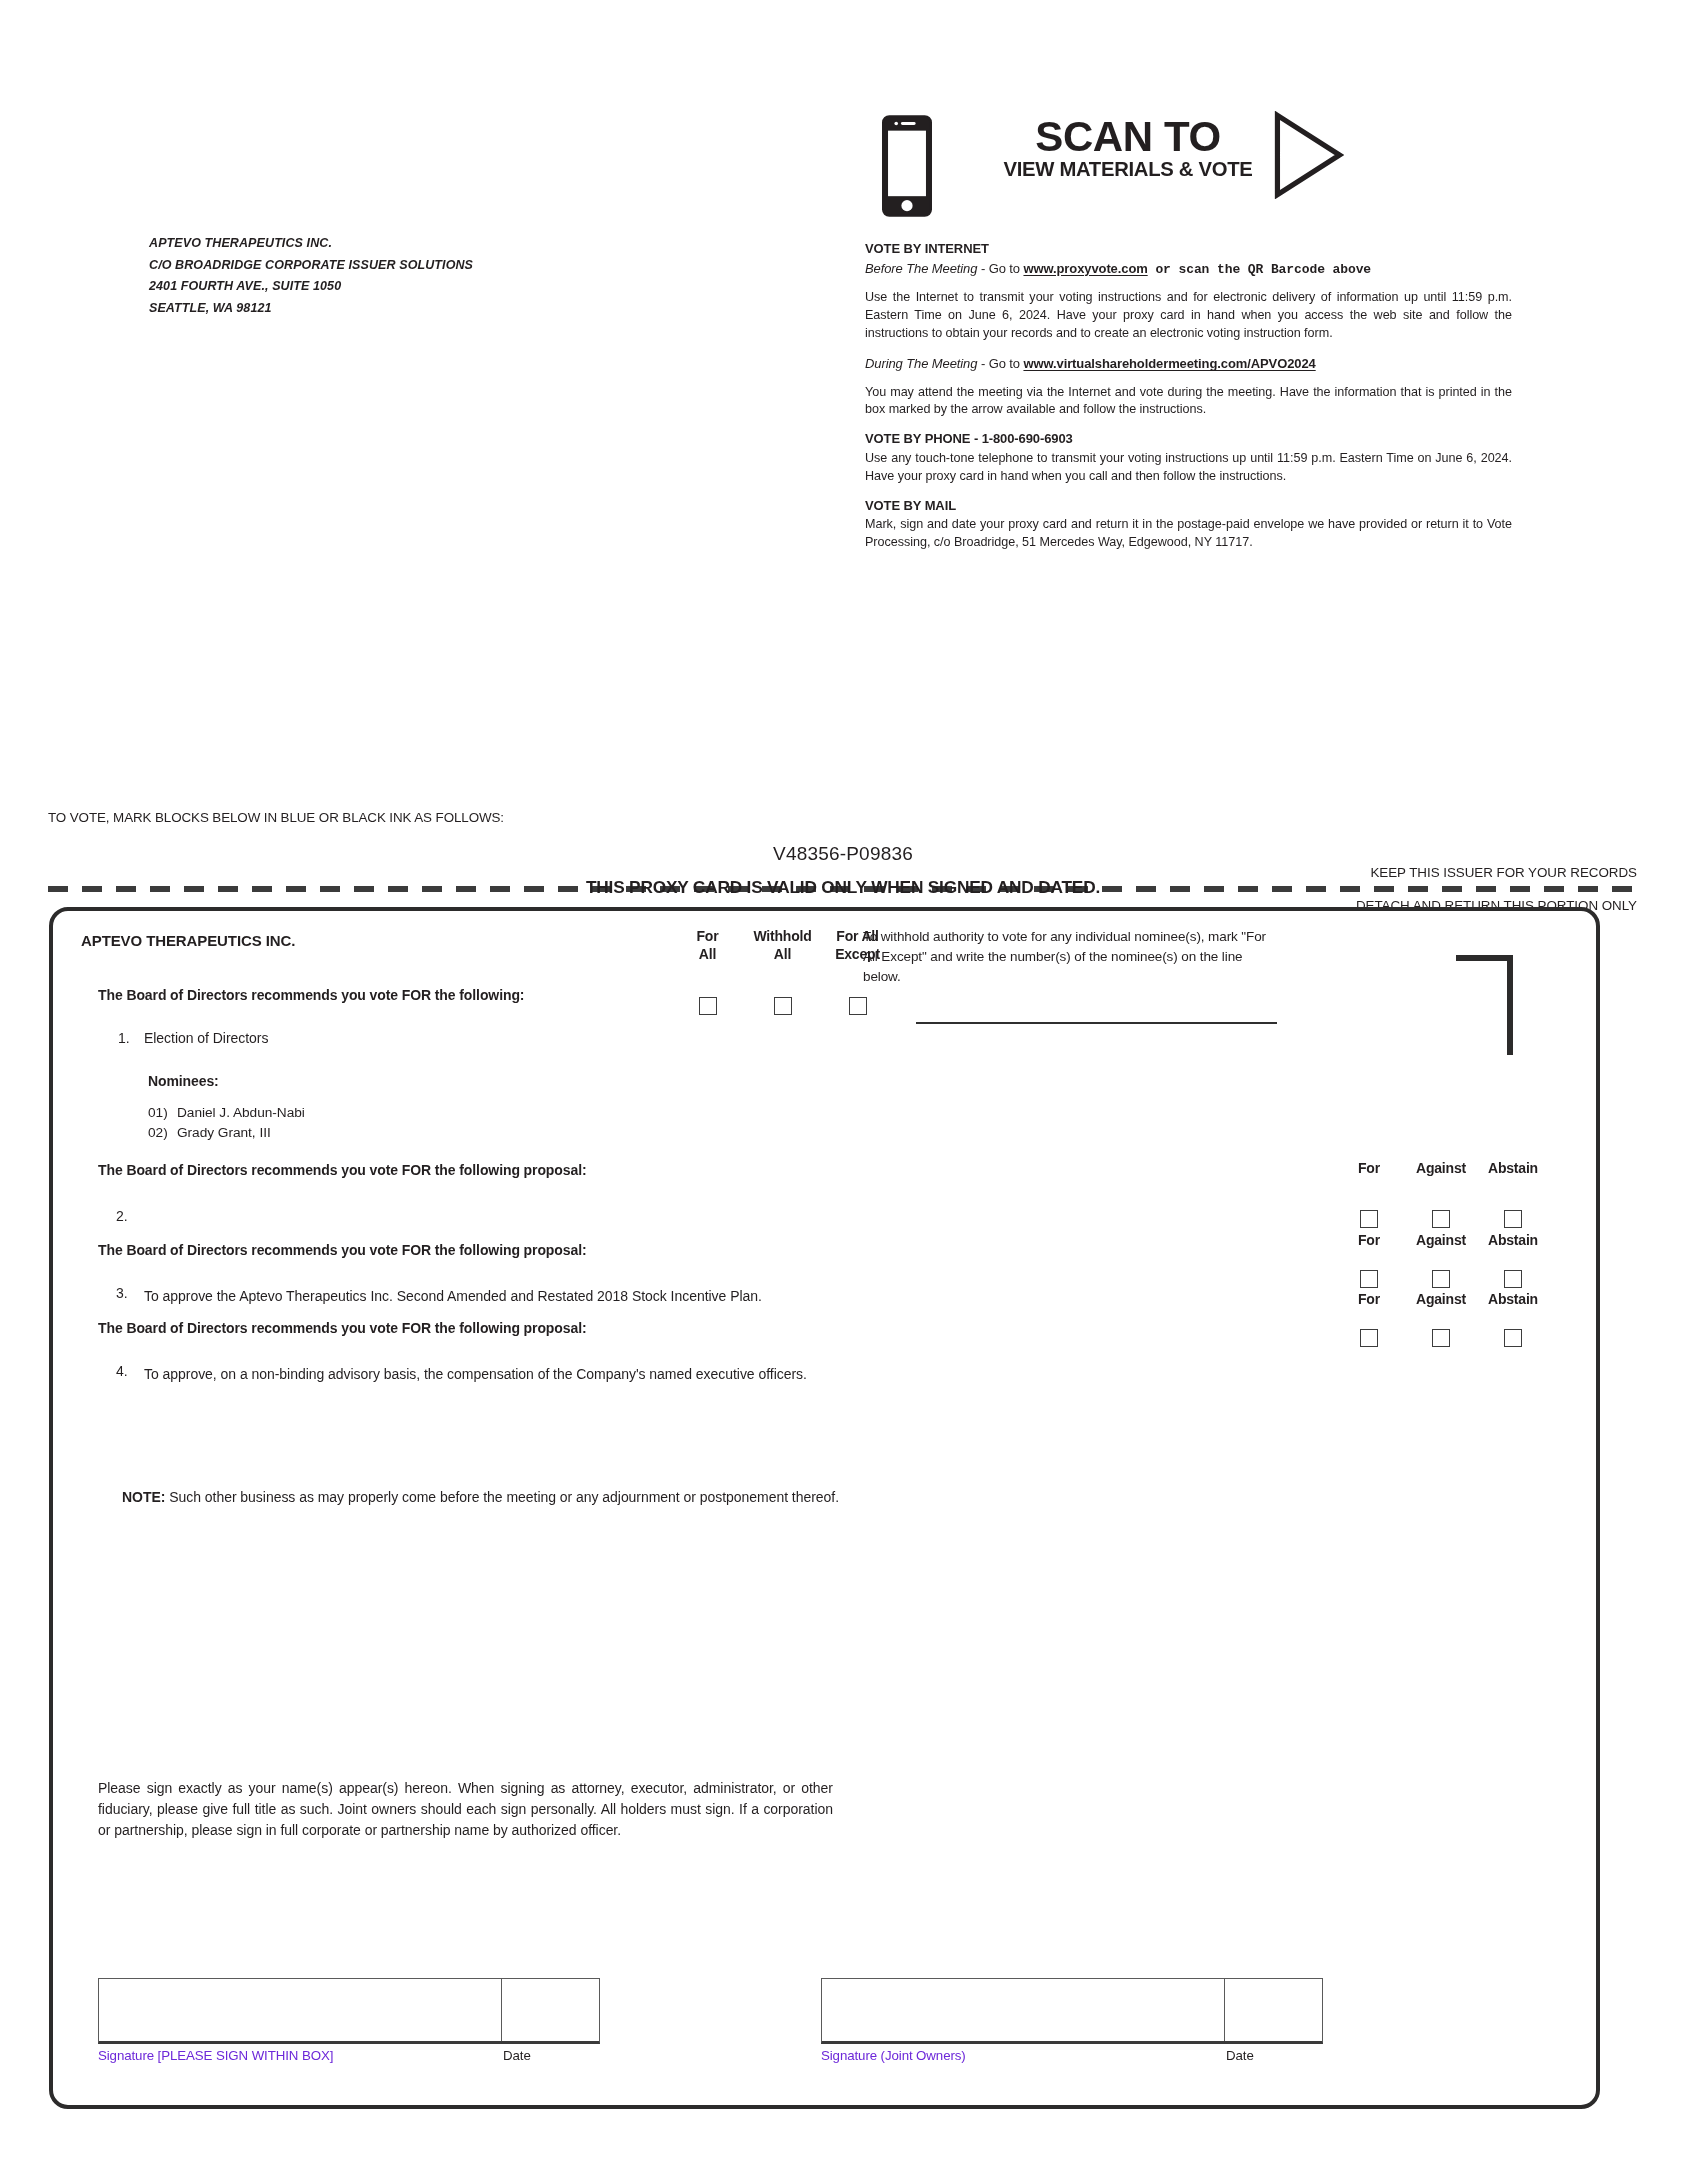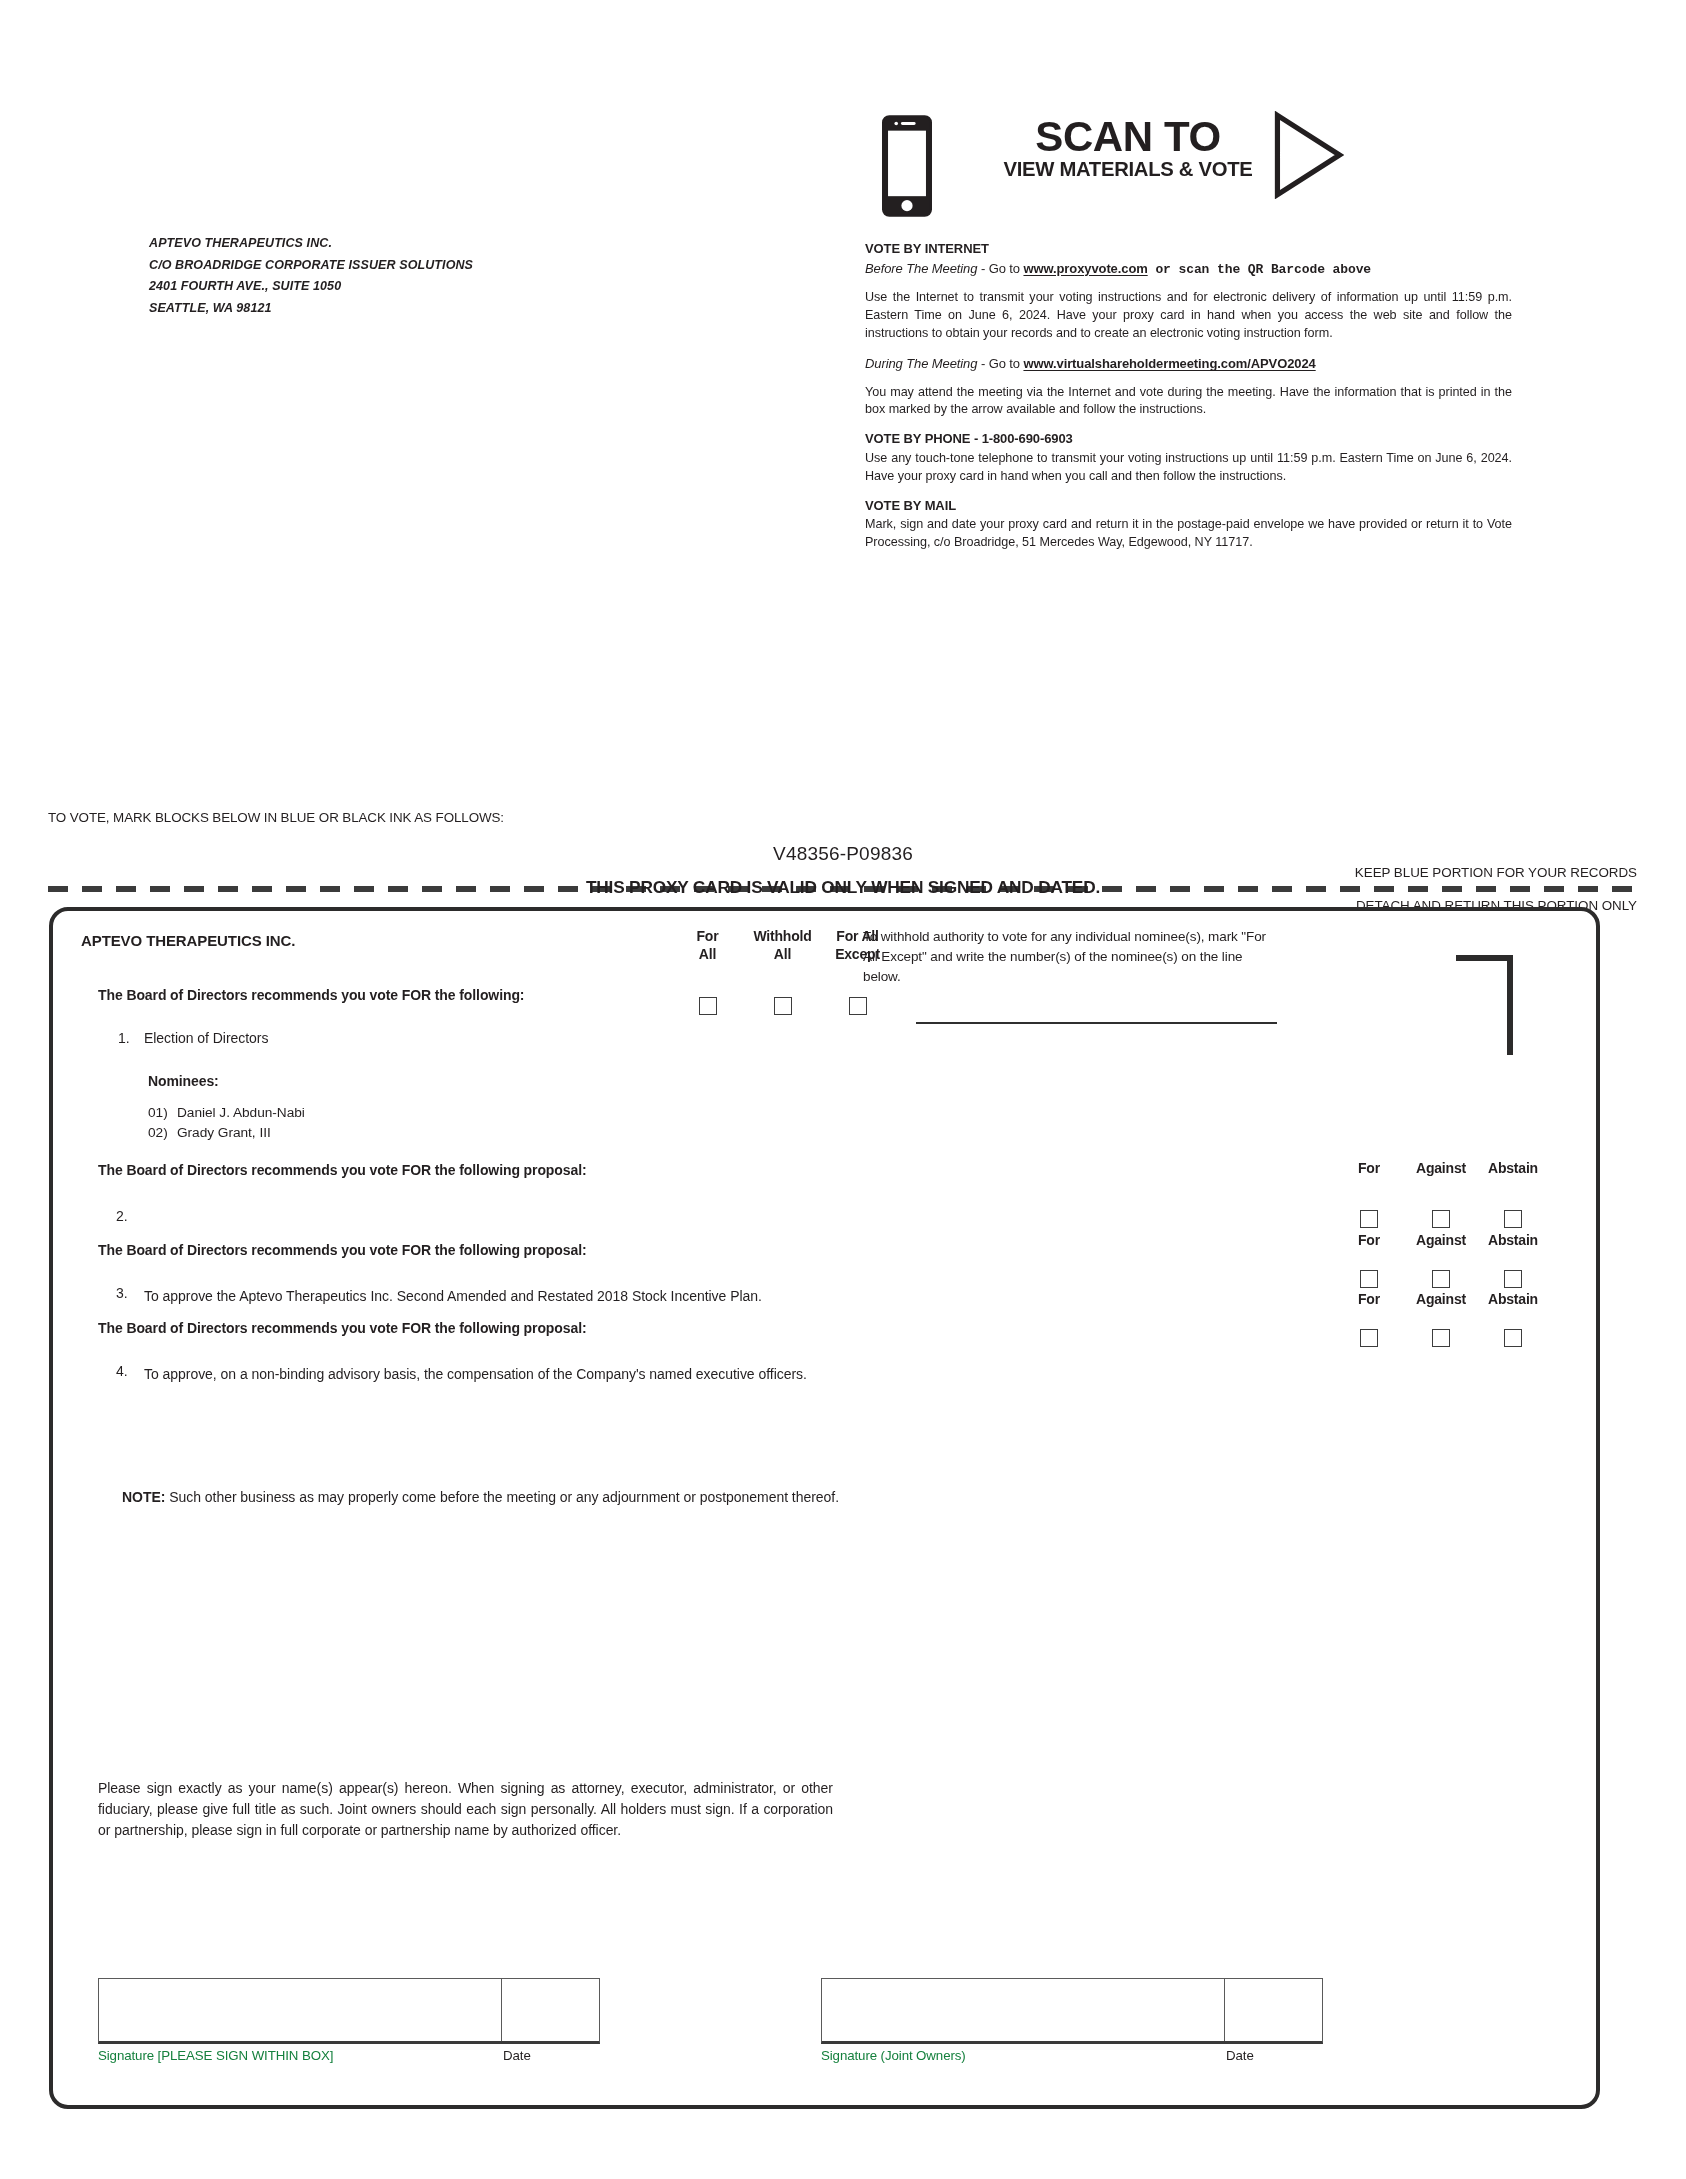--- a/index.html
+++ b/index.html
@@ -439,21 +439,21 @@
 
   .sig-labels {
     display: flex;
     width: 502px;
     margin-top: 4.3px;
   }
   .sig-lab-main {
     flex: 1;
     font-size: 13.3px;
     letter-spacing: -0.1px;
-    color: #15803d;
+    color: #6d28d9;
   }
   .sig-lab-date {
     width: 97px;
     font-size: 13.3px;
     letter-spacing: -0.1px;
     color: #231f20;
   }
 </style>
 </head>
 <body>
@@ -511,21 +511,21 @@
     <div class="vi-para tight">Use any touch-tone telephone to transmit your voting instructions up until 11:59 p.m. Eastern Time on June 6, 2024. Have your proxy card in hand when you call and then follow the instructions.</div>
 
     <div class="vi-gap"></div>
 
     <div class="vi-head">VOTE BY MAIL</div>
     <div class="vi-para tight">Mark, sign and date your proxy card and return it in the postage-paid envelope we have provided or return it to Vote Processing, c/o Broadridge, 51 Mercedes Way, Edgewood, NY 11717.</div>
   </div>
 
   <div class="tovote">TO VOTE, MARK BLOCKS BELOW IN BLUE OR BLACK INK AS FOLLOWS:</div>
   <div class="ctrlnum">V48356-P09836</div>
-  <div class="keep-txt">KEEP BLUE PORTION FOR YOUR RECORDS</div>
+  <div class="keep-txt">KEEP THIS ISSUER FOR YOUR RECORDS</div>
   <div class="dashline"></div>
   <div class="detach-txt">DETACH AND RETURN THIS PORTION ONLY</div>
   <div class="valid-txt">THIS PROXY CARD IS VALID ONLY WHEN SIGNED AND DATED.</div>
 
   <div class="card">
 
     <div class="company-name">APTEVO THERAPEUTICS INC.</div>
 
     <div class="p1-headers">
       <div class="p1-hcol">

